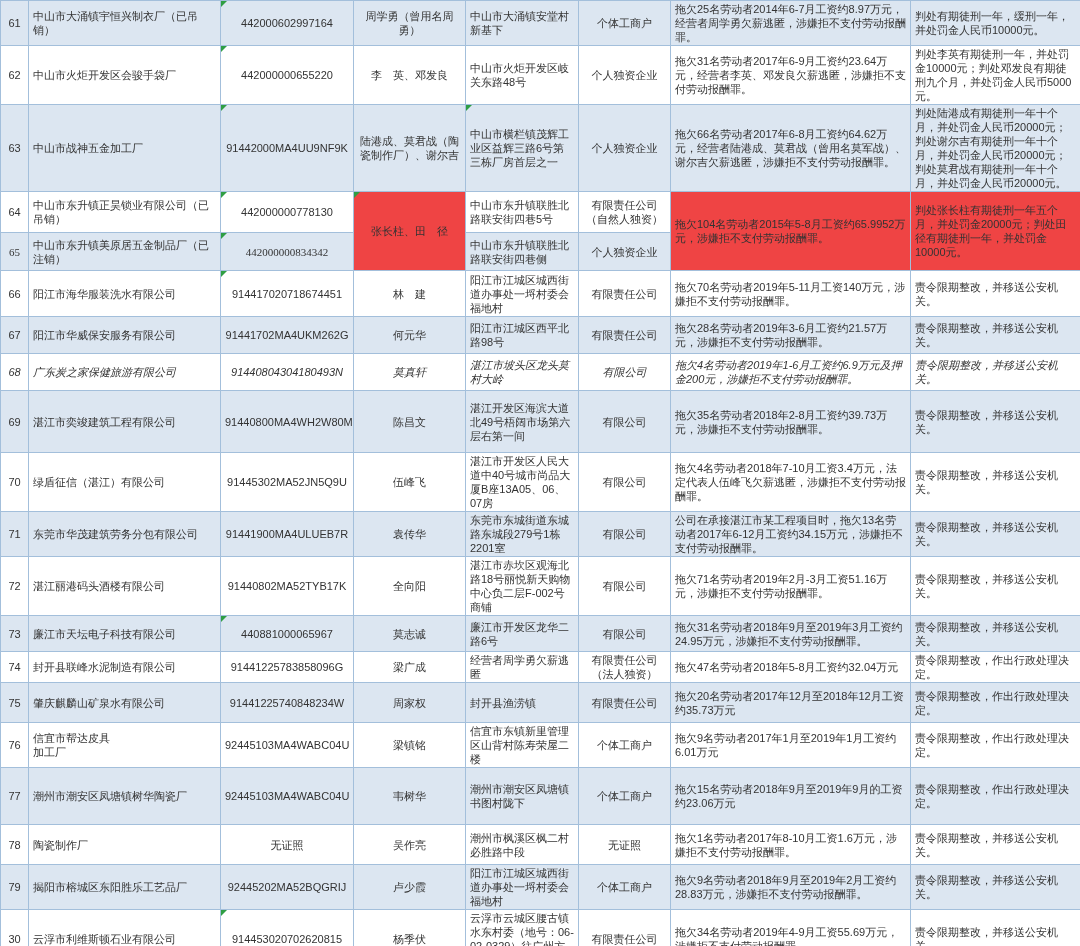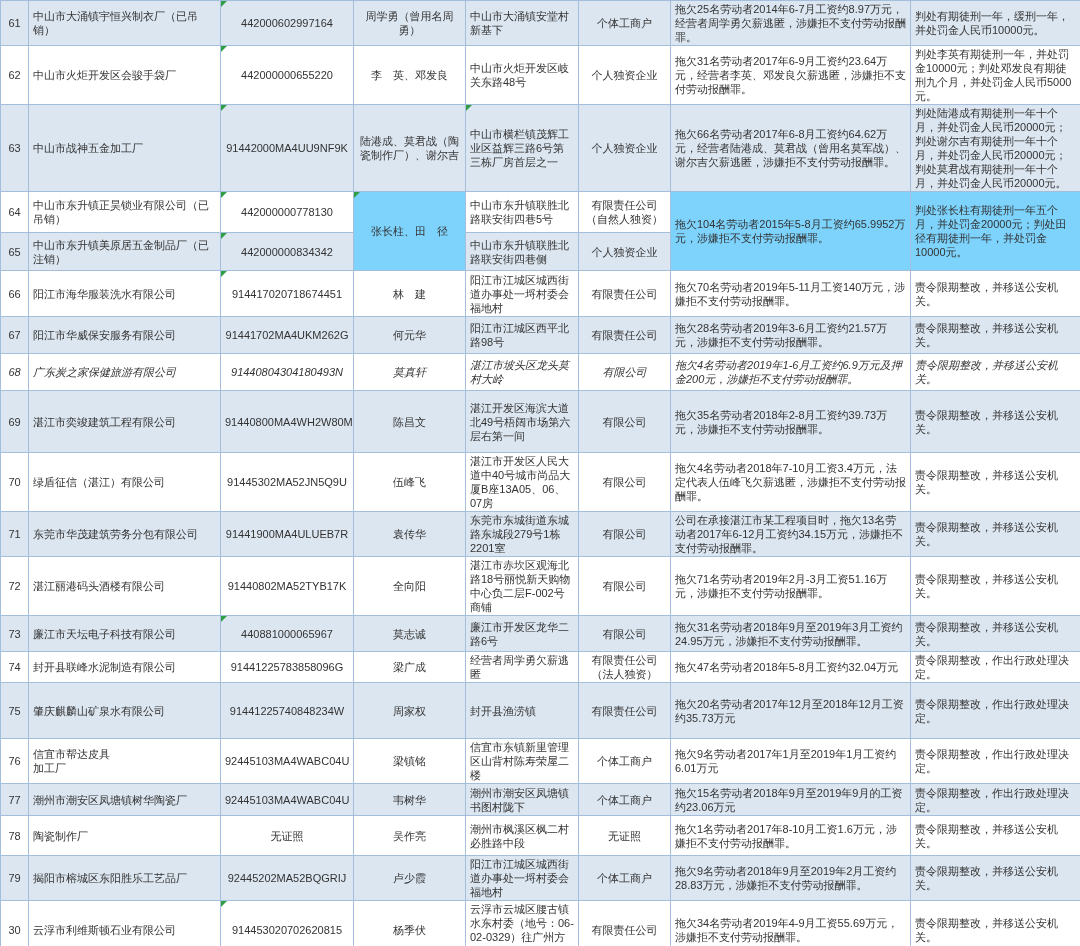--- a/index.html
+++ b/index.html
@@ -23,21 +23,21 @@
   td{
     border:1px solid var(--border);
     vertical-align:middle;
     padding:1px 4px;
     line-height:14px;
     position:relative;
     overflow:hidden;
     box-sizing:border-box;
   }
   tr.shade td{background:var(--shade);}
-  td.merged{background:#7dd3fc;}
+  td.merged{background:#ef4444;}
   .c{text-align:center;}
   .l{text-align:left;}
   .cell-text{white-space:pre-line;display:inline-block;text-align:inherit;}
   .flag-tri{
     position:absolute;top:0;left:0;width:0;height:0;
     border-top:6px solid var(--flag);
     border-right:6px solid transparent;
   }
 </style>
 </head>
@@ -89,21 +89,21 @@
         <tr style="height: 41px;">
           <td class="c"><span class="cell-text">64</span></td>
           <td class="l"><span class="cell-text">中山市东升镇正昊锁业有限公司（已吊销）</span></td>
           <td class="c"><span class="flag-tri"></span><span class="cell-text">442000000778130</span></td>
           <td class="c merged" rowspan="2"><span class="flag-tri"></span><span class="cell-text">张长柱、田　径</span></td>
           <td class="l"><span class="cell-text">中山市东升镇联胜北路联安街四巷5号</span></td>
           <td class="c"><span class="cell-text">有限责任公司（自然人独资）</span></td>
           <td class="l merged" rowspan="2"><span class="cell-text">拖欠104名劳动者2015年5-8月工资约65.9952万元，涉嫌拒不支付劳动报酬罪。</span></td>
           <td class="l merged" rowspan="2"><span class="cell-text">判处张长柱有期徒刑一年五个月，并处罚金20000元；判处田径有期徒刑一年，并处罚金10000元。</span></td>
         </tr>
-        <tr class="shade" style="height: 38px;">
+        <tr class="shade" style="height: 38px; font-family: Liberation Serif, serif;">
           <td class="c"><span class="cell-text">65</span></td>
           <td class="l"><span class="cell-text">中山市东升镇美原居五金制品厂（已注销）</span></td>
           <td class="c"><span class="flag-tri"></span><span class="cell-text">442000000834342</span></td>
           <td class="l"><span class="cell-text">中山市东升镇联胜北路联安街四巷侧</span></td>
           <td class="c"><span class="cell-text">个人独资企业</span></td>
         </tr>
         <tr style="height: 46px;">
           <td class="c"><span class="cell-text">66</span></td>
           <td class="l"><span class="cell-text">阳江市海华服装洗水有限公司</span></td>
           <td class="c"><span class="flag-tri"></span><span class="cell-text">914417020718674451</span></td>
@@ -186,42 +186,42 @@
         <tr style="height: 24px;">
           <td class="c"><span class="cell-text">74</span></td>
           <td class="l"><span class="cell-text">封开县联峰水泥制造有限公司</span></td>
           <td class="c"><span class="cell-text">91441225783858096G</span></td>
           <td class="c"><span class="cell-text">梁广成</span></td>
           <td class="l"><span class="cell-text">经营者周学勇欠薪逃匿</span></td>
           <td class="c"><span class="cell-text">有限责任公司（法人独资）</span></td>
           <td class="l"><span class="cell-text">拖欠47名劳动者2018年5-8月工资约32.04万元</span></td>
           <td class="l"><span class="cell-text">责令限期整改，作出行政处理决定。</span></td>
         </tr>
-        <tr class="shade" style="height: 56px; border-radius: 13px;">
+        <tr class="shade" style="height: 40px; border-radius: 13px;">
           <td class="c"><span class="cell-text">75</span></td>
           <td class="l"><span class="cell-text">肇庆麒麟山矿泉水有限公司</span></td>
           <td class="c"><span class="cell-text">91441225740848234W</span></td>
           <td class="c"><span class="cell-text">周家权</span></td>
           <td class="l"><span class="cell-text">封开县渔涝镇</span></td>
           <td class="c"><span class="cell-text">有限责任公司</span></td>
           <td class="l"><span class="cell-text">拖欠20名劳动者2017年12月至2018年12月工资约35.73万元</span></td>
           <td class="l"><span class="cell-text">责令限期整改，作出行政处理决定。</span></td>
         </tr>
         <tr style="height: 45px;">
           <td class="c"><span class="cell-text">76</span></td>
           <td class="l"><span class="cell-text">信宜市帮达皮具
 加工厂</span></td>
           <td class="c"><span class="cell-text">92445103MA4WABC04U</span></td>
           <td class="c"><span class="cell-text">梁镇铭</span></td>
           <td class="l"><span class="cell-text">信宜市东镇新里管理区山背村陈寿荣屋二楼</span></td>
           <td class="c"><span class="cell-text">个体工商户</span></td>
           <td class="l"><span class="cell-text">拖欠9名劳动者2017年1月至2019年1月工资约6.01万元</span></td>
           <td class="l"><span class="cell-text">责令限期整改，作出行政处理决定。</span></td>
         </tr>
-        <tr class="shade" style="height: 32px;">
+        <tr class="shade" style="height: 57px;">
           <td class="c"><span class="cell-text">77</span></td>
           <td class="l"><span class="cell-text">潮州市潮安区凤塘镇树华陶瓷厂</span></td>
           <td class="c"><span class="cell-text">92445103MA4WABC04U</span></td>
           <td class="c"><span class="cell-text">韦树华</span></td>
           <td class="l"><span class="cell-text">潮州市潮安区凤塘镇书图村陇下</span></td>
           <td class="c"><span class="cell-text">个体工商户</span></td>
           <td class="l"><span class="cell-text">拖欠15名劳动者2018年9月至2019年9月的工资约23.06万元</span></td>
           <td class="l"><span class="cell-text">责令限期整改，作出行政处理决定。</span></td>
         </tr>
         <tr style="height: 40px;">

